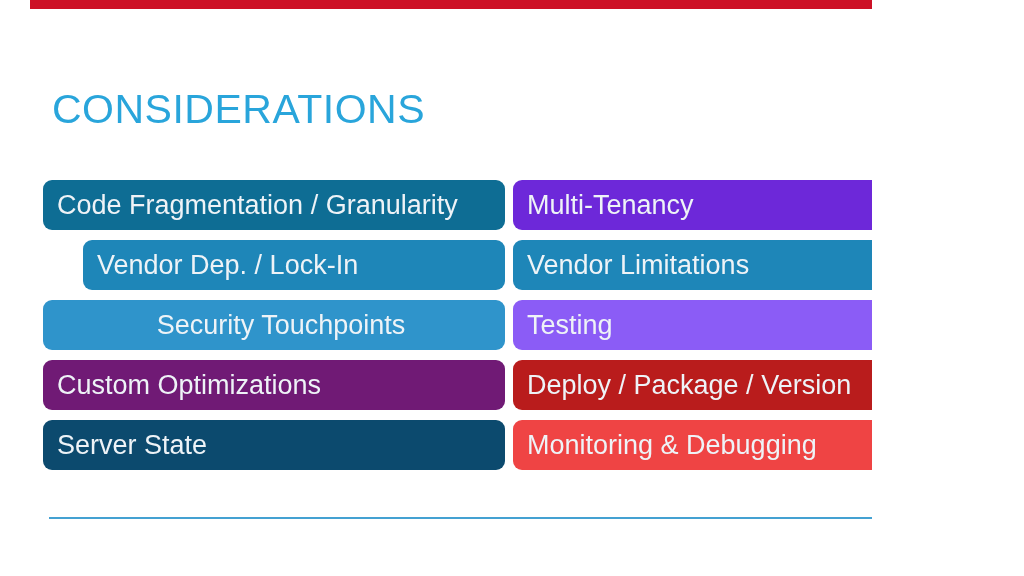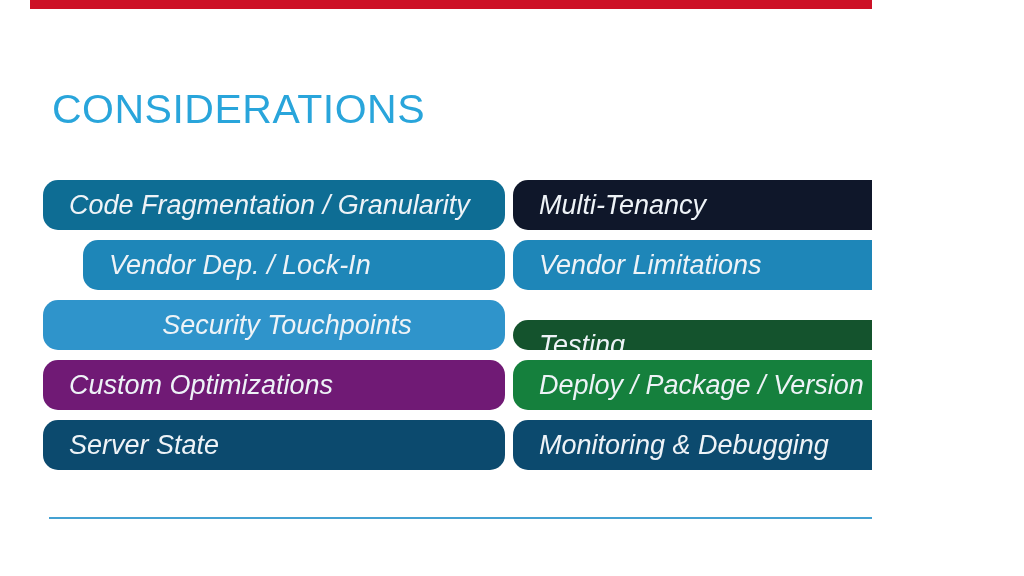--- a/index.html
+++ b/index.html
@@ -37,28 +37,27 @@
     left: 43px;
     top: 180px;
     width: 932px;
     display: grid;
     grid-template-columns: 462px 462px;
     column-gap: 8px;
     row-gap: 10px;
     grid-auto-rows: 50px;
   }
   .box {
-    border-radius: 15px;
+    border-radius: 9px;
     font-size: 27px;
     line-height: 50px;
-    padding-left: 26px;
+    padding-left: 14px;
     box-sizing: border-box;
     white-space: nowrap;
     overflow: hidden;
-    font-style: italic;
   }
   .divider {
     position: absolute;
     left: 49px;
     top: 517px;
     width: 944px;
     height: 2px;
   }
   .page-number {
     position: absolute;
@@ -73,32 +72,32 @@
 
 <div class="slide">
 
   <div class="accent-bar" style="background-color: rgb(205, 17, 38);"></div>
 
   <h1 class="title" style="color: rgb(41, 165, 219);">CONSIDERATIONS</h1>
 
   <div class="grid" style="color: rgb(238, 243, 247);">
 
     <div class="box" style="background-color: rgb(14, 109, 148);">Code Fragmentation / Granularity</div>
-    <div class="box" style="background-color: #0f172a;">Multi-Tenancy</div>
+    <div class="box" style="background-color: #6d28d9;">Multi-Tenancy</div>
 
     <div class="box" style="background-color: rgb(30, 134, 184); margin-left: 40px;">Vendor Dep. / Lock-In</div>
     <div class="box" style="background-color: rgb(30, 134, 184);">Vendor Limitations</div>
 
     <div class="box" style="background-color: rgb(47, 148, 203); text-align: center;">Security Touchpoints</div>
-    <div class="box" style="background-color: #14532d; margin-top: 20px;">Testing</div>
+    <div class="box" style="background-color: #8b5cf6;">Testing</div>
 
     <div class="box" style="background-color: #701a75;">Custom Optimizations</div>
-    <div class="box" style="background-color: #15803d;">Deploy / Package / Version</div>
+    <div class="box" style="background-color: #b91c1c;">Deploy / Package / Version</div>
 
     <div class="box" style="background-color: #0c4a6e;">Server State</div>
-    <div class="box" style="background-color: #0c4a6e;">Monitoring &amp; Debugging</div>
+    <div class="box" style="background-color: #ef4444;">Monitoring &amp; Debugging</div>
   </div>
 
   <div class="divider" style="background-color: rgb(68, 161, 210);"></div>
 
   <div class="page-number" style="color: rgb(163, 163, 163);">11</div>
 
 </div>
 
 </body></html>

